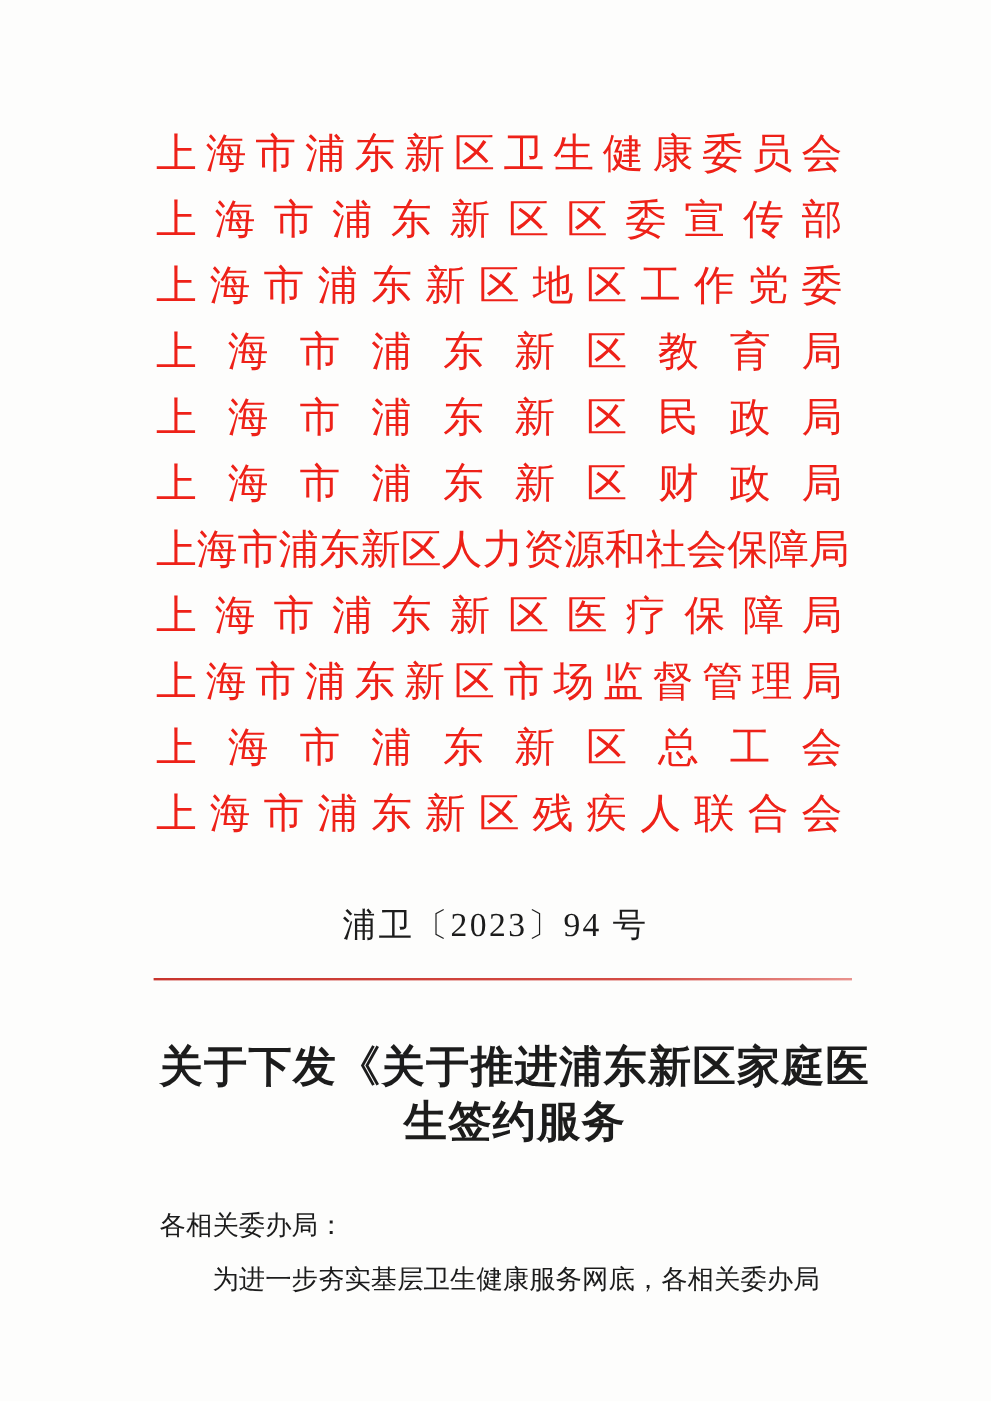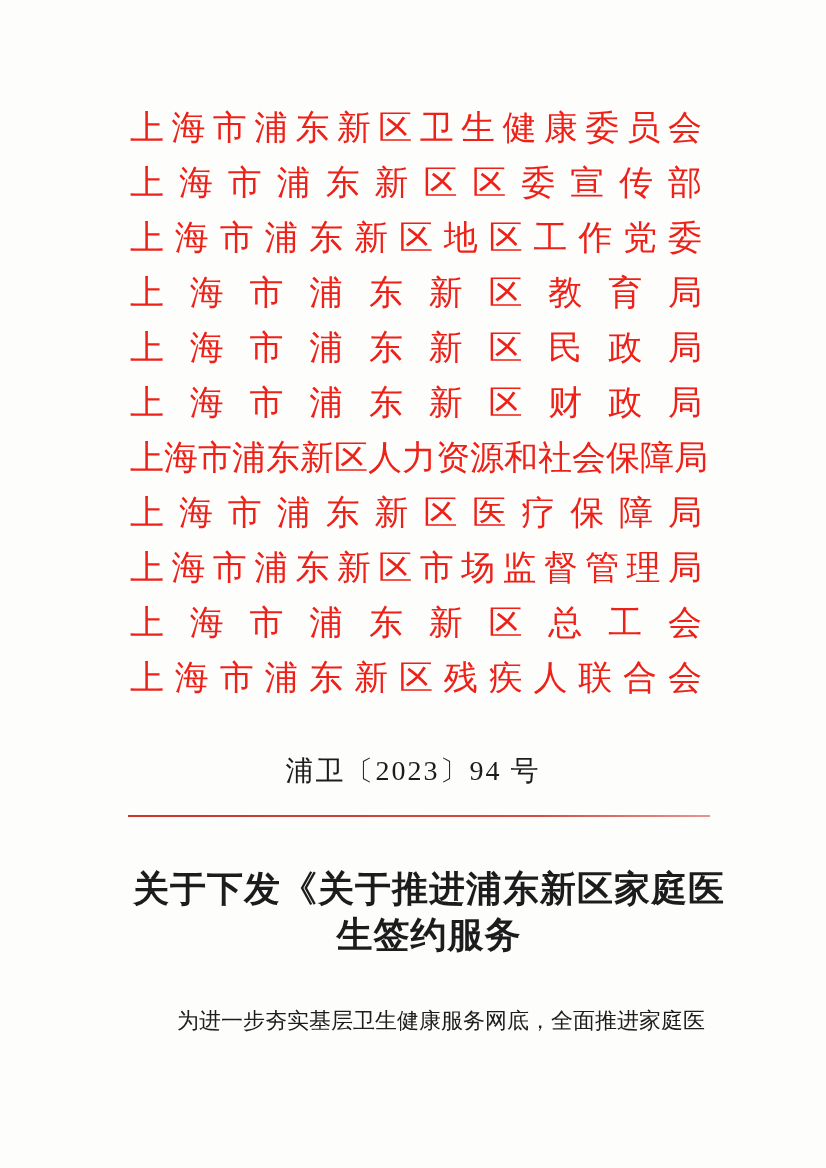--- a/index.html
+++ b/index.html
@@ -261,16 +261,17 @@
 
   <div class="doc-number">浦卫〔2023〕94 号</div>
 
   <div class="divider"></div>
 
   <div class="title">
     <div class="title-line">关于下发《关于推进浦东新区家庭医生签约服务</div>
   </div>
 
   <div class="body-block">
-    <p class="paragraph">为进一步夯实基层卫生健康服务网底，全面推进家庭医</p>
+    <div class="salutation">各相关委办局：</div>
+    <p class="paragraph">为进一步夯实基层卫生健康服务网底，各相关委办局</p>
   </div>
 
 </div>
 
 </body></html>

